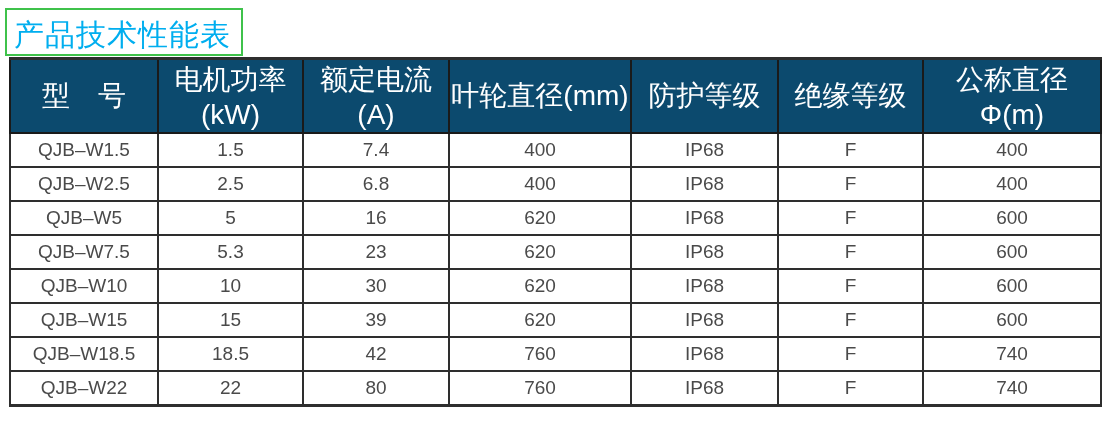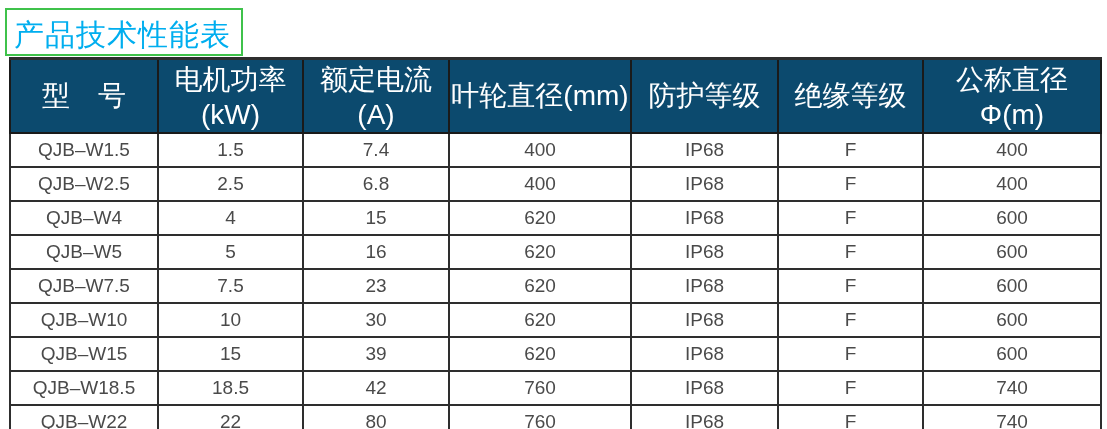--- a/index.html
+++ b/index.html
@@ -92,40 +92,31 @@
       <tr>
         <td>QJB–W2.5</td>
         <td>2.5</td>
         <td>6.8</td>
         <td>400</td>
         <td>IP68</td>
         <td>F</td>
         <td>400</td>
       </tr>
       <tr>
-        <td>QJB–W4</td>
-        <td>4</td>
-        <td>15</td>
-        <td>620</td>
-        <td>IP68</td>
-        <td>F</td>
-        <td>600</td>
-      </tr>
-      <tr>
         <td>QJB–W5</td>
         <td>5</td>
         <td>16</td>
         <td>620</td>
         <td>IP68</td>
         <td>F</td>
         <td>600</td>
       </tr>
       <tr>
         <td>QJB–W7.5</td>
-        <td>7.5</td>
+        <td>5.3</td>
         <td>23</td>
         <td>620</td>
         <td>IP68</td>
         <td>F</td>
         <td>600</td>
       </tr>
       <tr>
         <td>QJB–W10</td>
         <td>10</td>
         <td>30</td>

